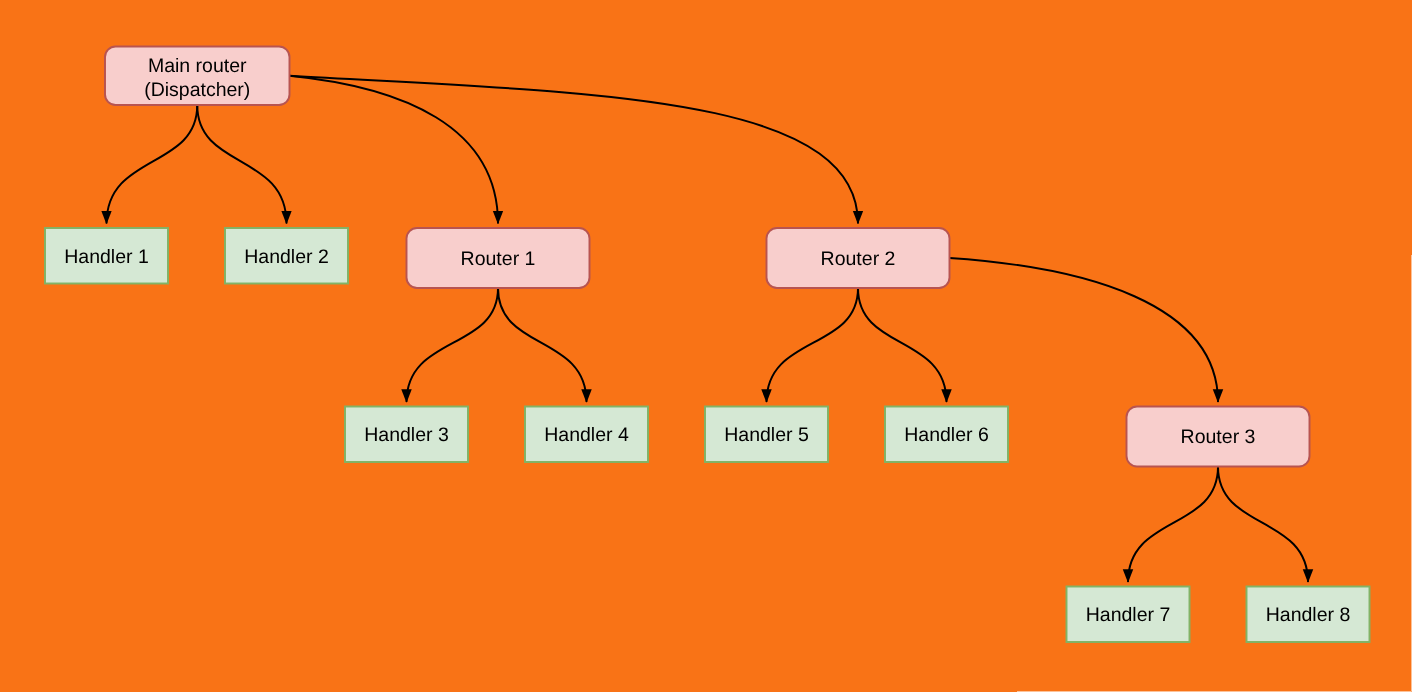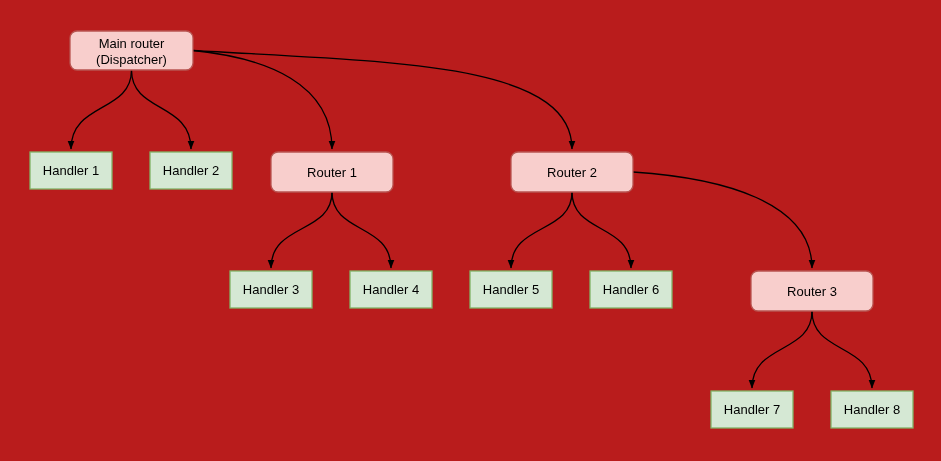--- a/index.html
+++ b/index.html
@@ -1,20 +1,20 @@
 <!DOCTYPE html>
 <html><head>
 <meta charset="utf-8">
 <style>
   html, body { margin: 0; padding: 0; background: #ffffff; }
   .canvas {
     position: relative;
     width: 941px;
     height: 461px;
-    background: #b91c1c;
+    background: #f97316;
     overflow: hidden;
   }
   svg { display: block; }
   .edge  { fill: none; stroke: #000000; stroke-width: 1.3; }
   .router  { fill: #f8cecc; stroke: #b85450; stroke-width: 1.3; }
   .handler { fill: #d5e8d4; stroke: #82b366; stroke-width: 1.3; }
   .lbl {
     font-family: "Liberation Sans", sans-serif;
     font-size: 13px;
     fill: #000000;

